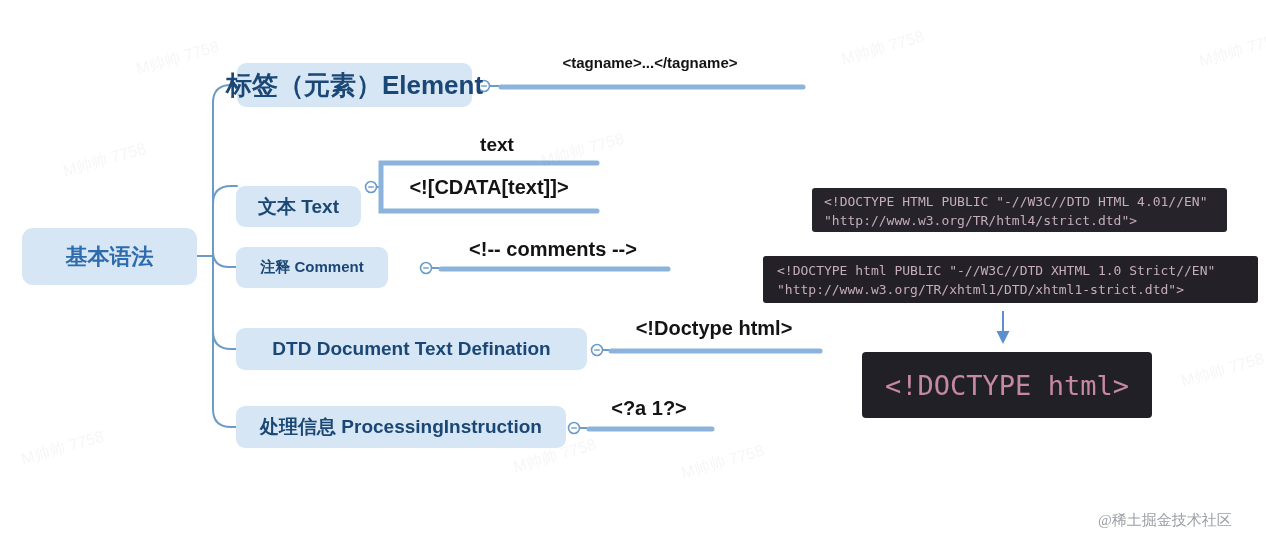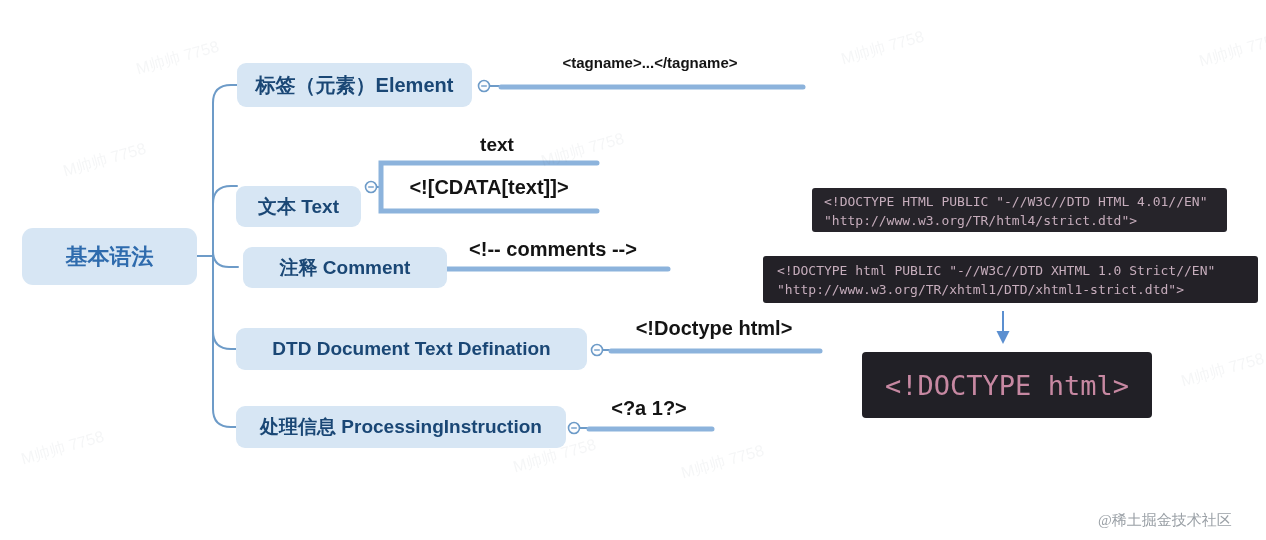--- a/index.html
+++ b/index.html
@@ -7,23 +7,23 @@
     width:1266px;height:540px;position:relative;overflow:hidden;
     background:#ffffff;font-family:"Liberation Sans",sans-serif;
   }
   
   .node{
     position:absolute;display:flex;align-items:center;justify-content:center;
     background:#d7e6f4;border-radius:9px;color:#1a4775;
     font-weight:600;white-space:nowrap;
   }
   .root-node{left:22px;top:228px;width:175px;height:57px;font-size:22px;color:#2e6bad;border-radius:11px;}
-  .b-element{left:237px;top:63px;width:235px;height:44px;font-size:20px;}
+  .b-element{left:237px;top:63px;width:235px;height:44px;font-size:26px;}
   .b-text{left:236px;top:166px;width:125px;height:41px;font-size:19px;margin-top:20px;}
-  .b-comment{left:236px;top:247px;width:204px;height:41px;font-size:19px;margin-left:7px;}
+  .b-comment{left:236px;top:247px;width:152px;height:41px;font-size:15px;}
   .b-dtd{left:236px;top:328px;width:351px;height:42px;font-size:19px;}
   .b-pi{left:236px;top:406px;width:330px;height:42px;font-size:19px;}
 
   
   .leaf{
     position:absolute;transform:translateX(-50%);
     color:#141414;font-weight:700;white-space:nowrap;font-size:20px;
   }
   .leaf-tagname{left:650px;top:54px;font-size:15px;}
   .leaf-text{left:489px;top:134px;font-size:19px;margin-left:8px;}

